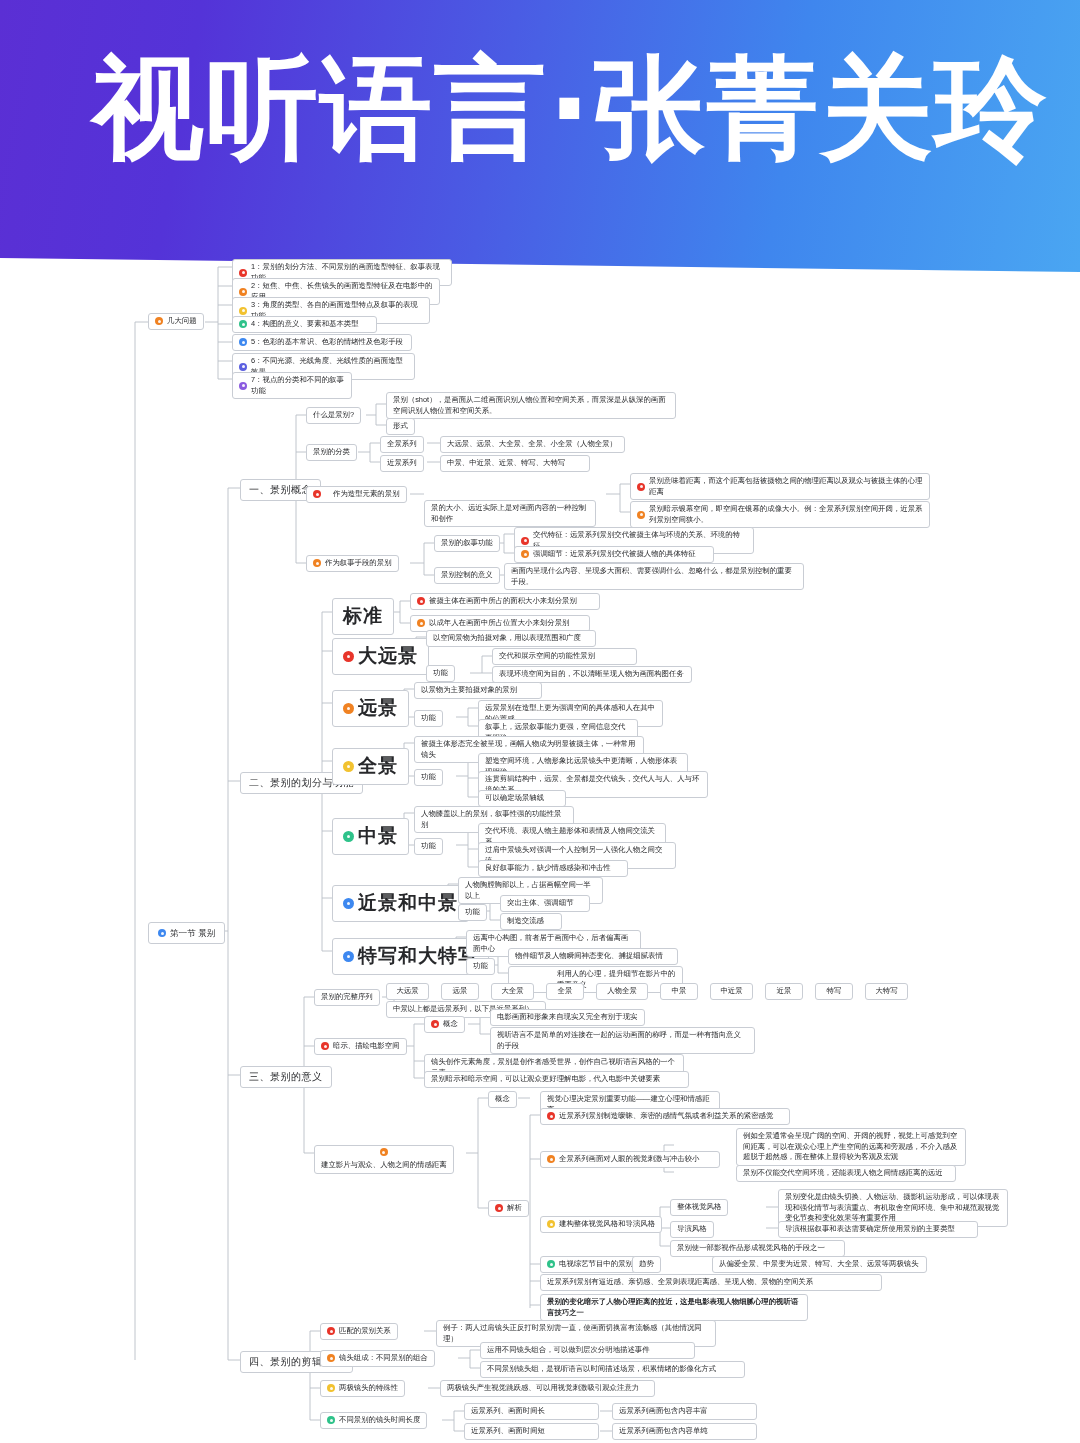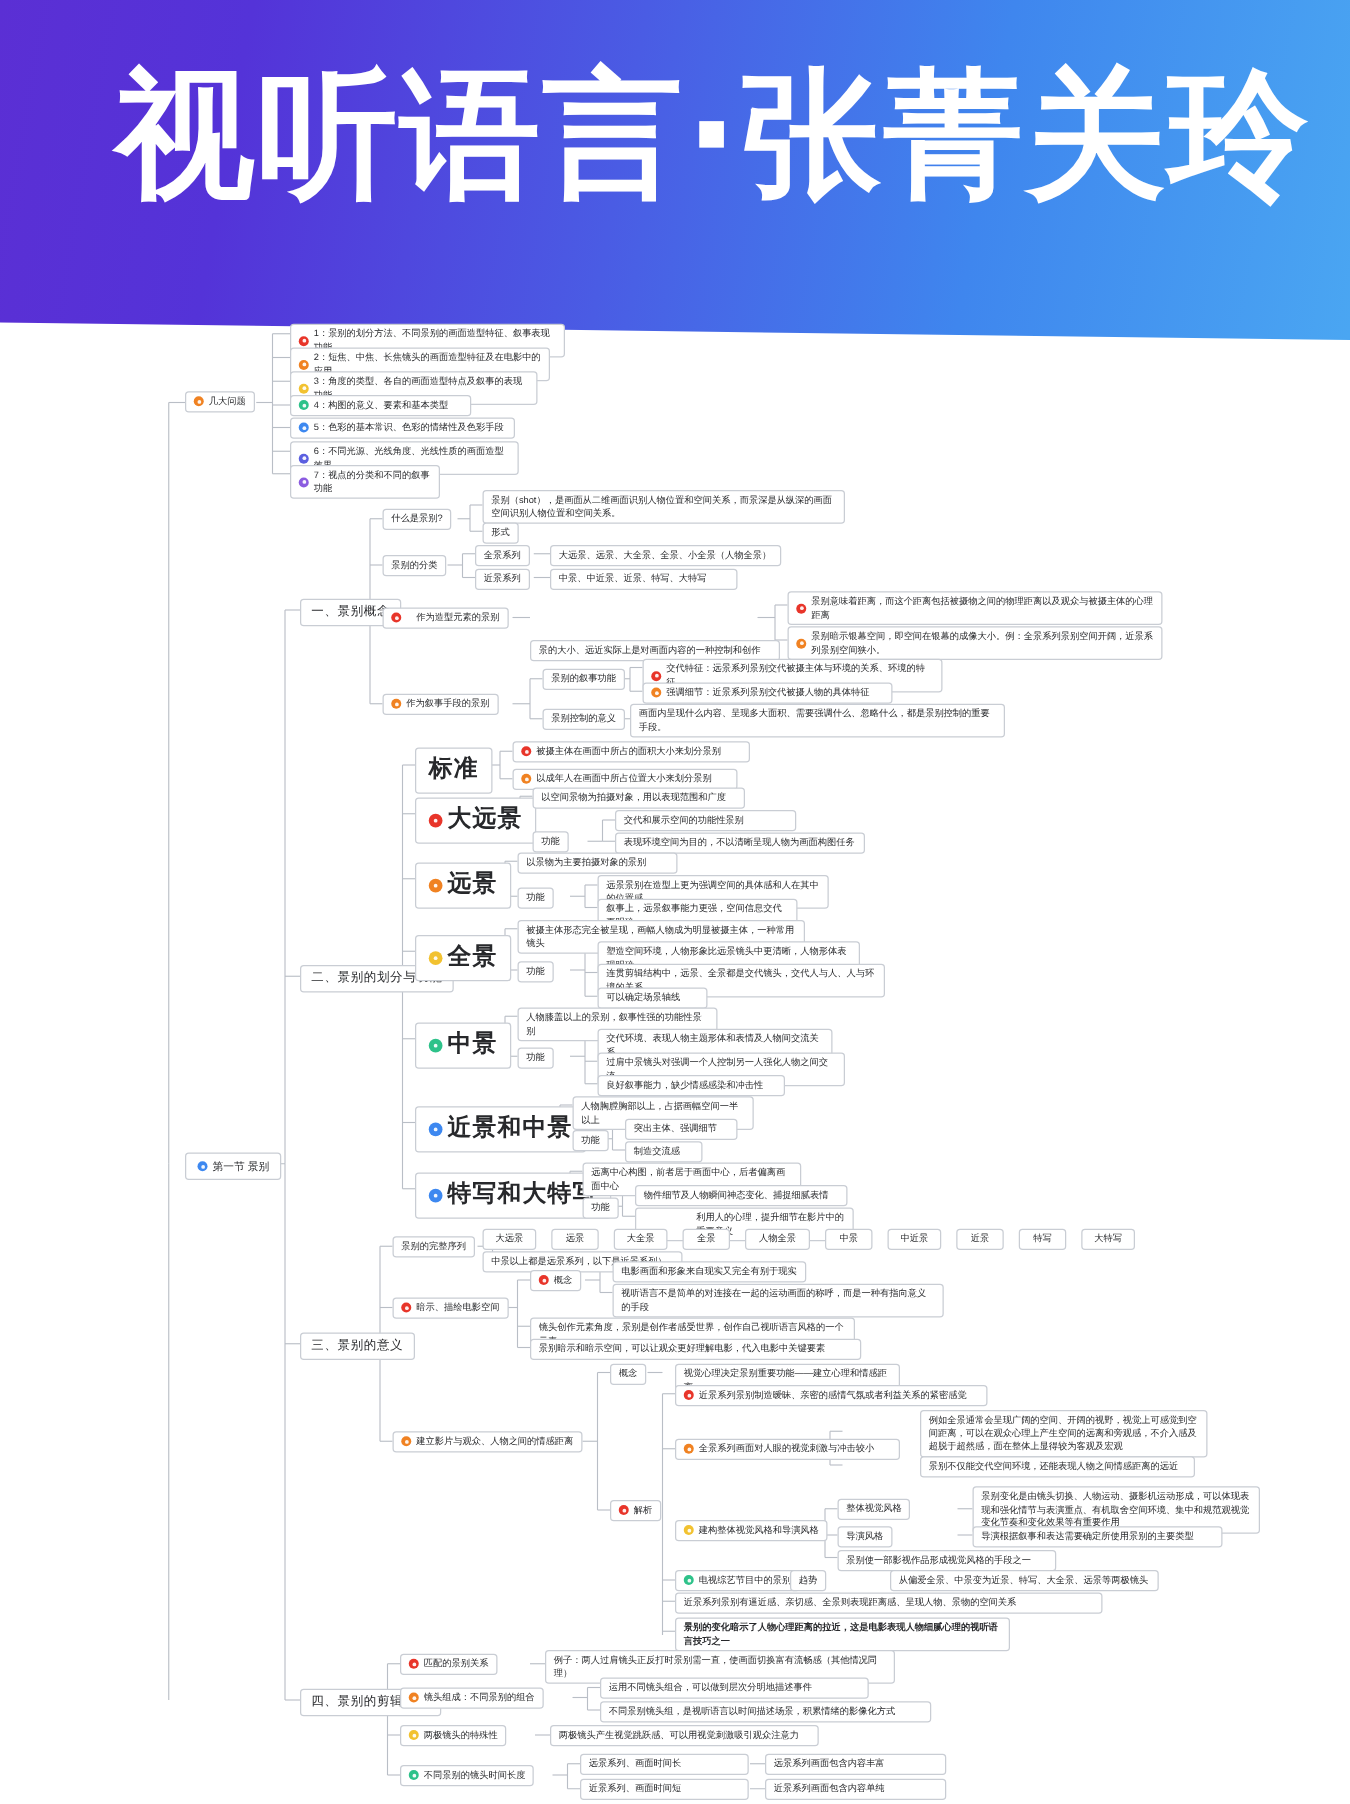--- a/index.html
+++ b/index.html
@@ -315,21 +315,21 @@
   <div class="node plain" style="left:306px;top:444px;">景别的分类</div>
   <div class="node plain" style="left:380px;top:436px;">全景系列</div>
   <div class="node plain" style="left:440px;top:436px;width:185px;">大远景、远景、大全景、全景、小全景（人物全景）</div>
   <div class="node plain" style="left:380px;top:455px;">近景系列</div>
   <div class="node plain" style="left:440px;top:455px;width:150px;">中景、中近景、近景、特写、大特写</div>
 
   <div class="node" style="left:306px;top:486px;gap:12px;">
     <span class="dot d-red"></span>
     <span class="txt">作为造型元素的景别</span>
     </div>
-  <div class="node plain" style="left:424px;top:512px;width:200px;">景的大小、远近实际上是对画面内容的一种控制和创作</div>
+  <div class="node plain" style="left:424px;top:500px;width:172px;">景的大小、远近实际上是对画面内容的一种控制和创作</div>
   <div class="node" style="left:630px;top:473px;width:300px;">
     <span class="dot d-red"></span>
     <span class="txt">景别意味着距离，而这个距离包括被摄物之间的物理距离以及观众与被摄主体的心理距离</span>
     </div>
   <div class="node" style="left:630px;top:501px;width:300px;">
     <span class="dot d-orange"></span>
     <span class="txt">景别暗示银幕空间，即空间在银幕的成像大小。例：全景系列景别空间开阔，近景系列景别空间狭小。</span>
     </div>
 
   <div class="node" style="left:306px;top:555px;">
@@ -433,21 +433,21 @@
     </div>
   <div class="node" style="left:424px;top:1016px;">
     <span class="dot d-red"></span>
     <span class="txt">概念</span>
     </div>
   <div class="node plain" style="left:490px;top:1009px;width:155px;">电影画面和形象来自现实又完全有别于现实</div>
   <div class="node plain" style="left:490px;top:1027px;width:265px;">视听语言不是简单的对连接在一起的运动画面的称呼，而是一种有指向意义的手段</div>
   <div class="node plain" style="left:424px;top:1054px;width:260px;">镜头创作元素角度，景别是创作者感受世界，创作自己视听语言风格的一个元素</div>
   <div class="node plain" style="left:424px;top:1071px;width:265px;">景别暗示和暗示空间，可以让观众更好理解电影，代入电影中关键要素</div>
 
-  <div class="node" style="left:314px;top:1145px;">
+  <div class="node" style="left:314px;top:1145px;flex-direction:column;">
     <span class="dot d-orange"></span>
     <span class="txt">建立影片与观众、人物之间的情感距离</span>
     </div>
   <div class="node plain" style="left:488px;top:1091px;">概念</div>
   <div class="node plain" style="left:540px;top:1091px;width:180px;">视觉心理决定景别重要功能——建立心理和情感距离</div>
   <div class="node" style="left:540px;top:1108px;width:250px;">
     <span class="dot d-red"></span>
     <span class="txt">近景系列景别制造暧昧、亲密的感情气氛或者利益关系的紧密感觉</span>
     </div>
   <div class="node" style="left:540px;top:1151px;width:180px;">

